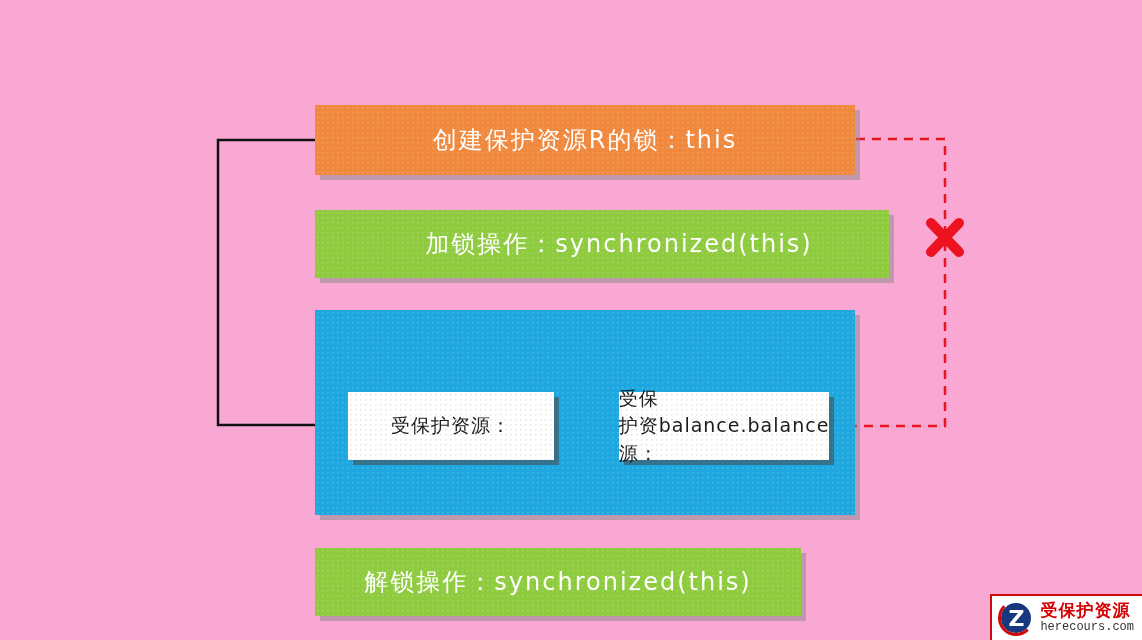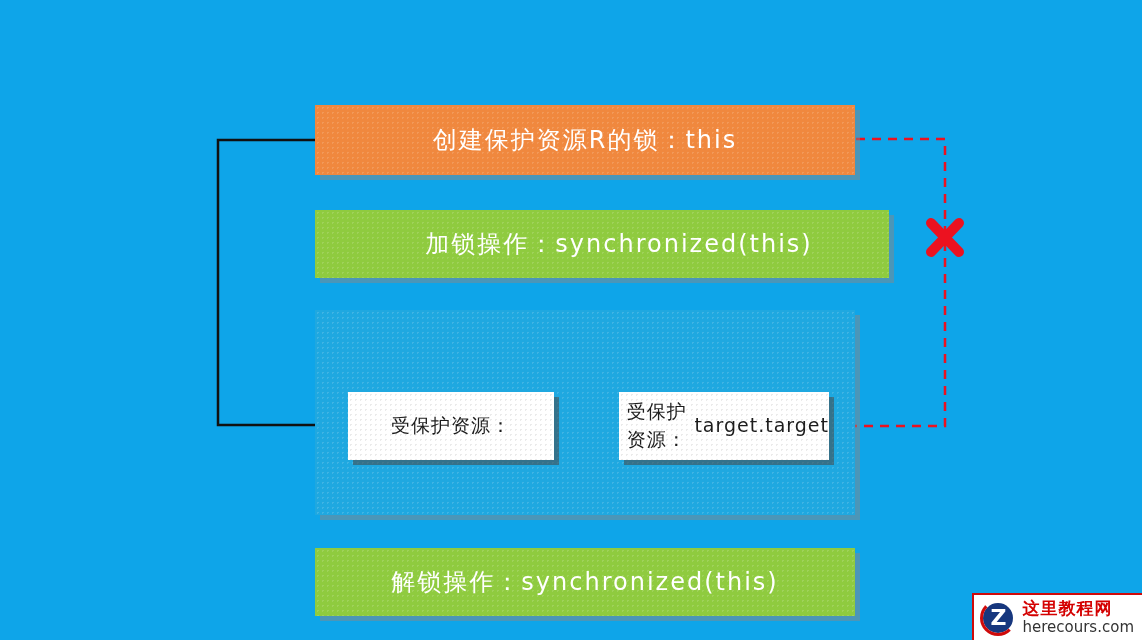--- a/index.html
+++ b/index.html
@@ -5,21 +5,21 @@
   html, body {
     margin: 0;
     padding: 0;
     background: #ffffff;
     font-family: "DejaVu Sans", "Liberation Sans", sans-serif;
   }
   .canvas {
     position: relative;
     width: 1142px;
     height: 640px;
-    background: #0ea5e9;
+    background: #f9a8d4;
     overflow: hidden;
   }
   svg.connectors {
     position: absolute;
     left: 0; top: 0;
     width: 1142px; height: 640px;
     pointer-events: none;
   }
   .black-line { stroke: var(--lineblack); fill: none; stroke-width: 2.5; }
   .arrow-black { fill: var(--lineblack); stroke: none; }
@@ -94,21 +94,21 @@
     color: #ffffff;
     font-weight: bold;
     font-size: 22px;
     display: flex;
     align-items: center;
     justify-content: center;
     box-sizing: border-box;
   }
   .wm-text { display: flex; flex-direction: column; line-height: 1.15; }
   .wm-name { color: #d40000; font-weight: bold; font-size: 17px; letter-spacing: 1px; }
-  .wm-url  { color: #333333; font-size: 15px; }
+  .wm-url  { color: #333333; font-size: 12px; font-family: Liberation Mono, monospace; }
 </style>
 </head>
 <body>
 
 <div class="canvas">
 
   <svg class="connectors" viewBox="0 0 1142 640" xmlns="http://www.w3.org/2000/svg">
     <path class="black-line" d="M315,140 H218 V425 H335"></path>
     <path class="arrow-black" d="M348,425 L334,418 L334,432 Z"></path>
     <path class="red-line" d="M856,139 H945 V426 H847"></path>
@@ -125,29 +125,29 @@
   </div>
 
   <div class="box blue" style="left:315px; top:310px; width:540px; height:205px;">
 
     <div class="white-box" style="left:33px; top:82px; width:206px; height:68px;">
       <span>受保护资源：</span>
     </div>
 
     <div class="white-box" style="left:304px; top:82px; width:210px; height:68px;">
       <span>受保护资源：</span>
-      <span>target.target</span>
+      <span>balance.balance</span>
     </div>
   </div>
 
-  <div class="box green" style="left:315px; top:548px; width:540px; height:68px;">
+  <div class="box green" style="left:315px; top:548px; width:486px; height:68px;">
     <span>解锁操作：synchronized(this)</span>
   </div>
 
   <div class="watermark">
     <div class="wm-logo">Z</div>
     <div class="wm-text">
-      <span class="wm-name">这里教程网</span>
+      <span class="wm-name">受保护资源</span>
       <span class="wm-url">herecours.com</span>
     </div>
   </div>
 
 </div>
 
 </body></html>

